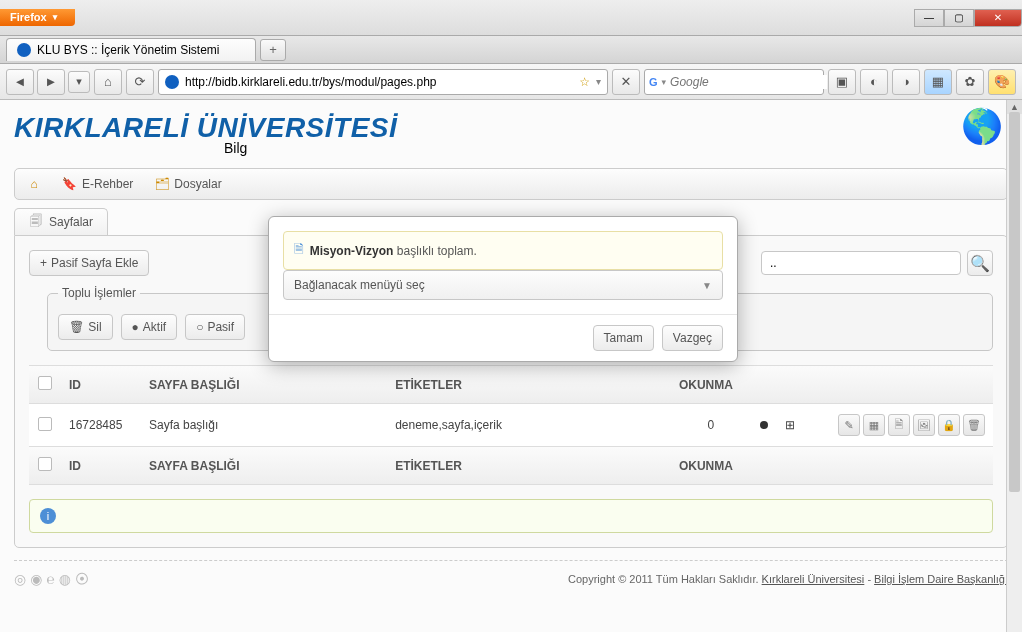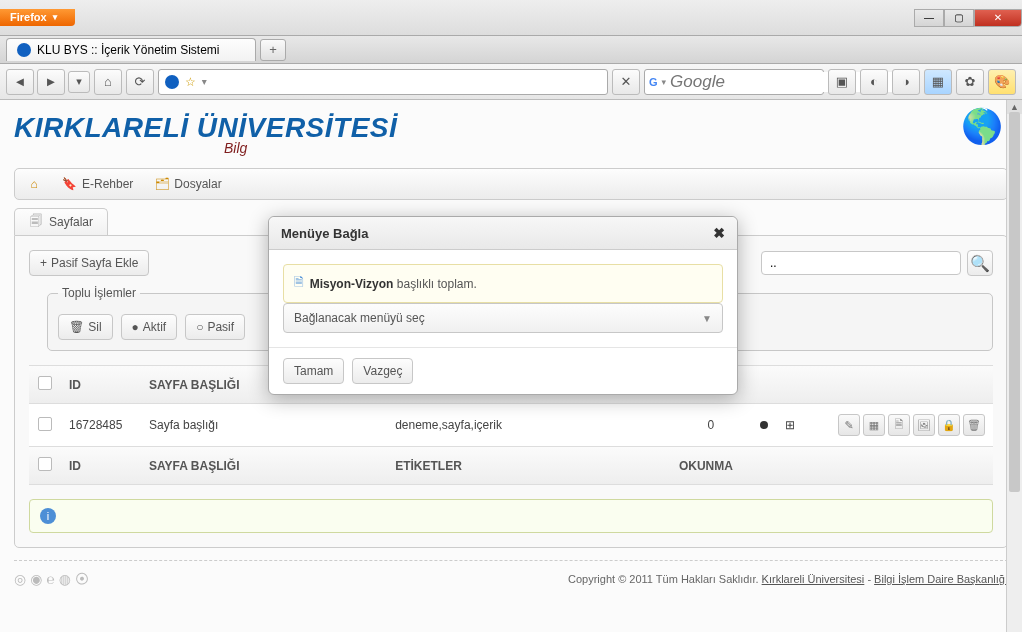--- a/index.html
+++ b/index.html
@@ -20,34 +20,34 @@
 
 .toolbar { height: 36px; background: linear-gradient(#f7f7f7,#e6e6e6); border-bottom:1px solid #bbb; display:flex; align-items:center; padding: 0 6px; gap:4px; }
 .tbtn { width:28px; height:26px; border:1px solid #bbb; border-radius:3px; background:linear-gradient(#fcfcfc,#e8e8e8); display:flex; align-items:center; justify-content:center; font-size:13px; color:#555; cursor:pointer; }
 .tbtn.sm { width:22px; height:22px; font-size:11px;}
 .nav-group { display:flex; gap:3px; align-items:center;}
 .urlbar { flex:1; height:26px; border:1px solid #aaa; border-radius:3px; background:#fff; display:flex; align-items:center; padding:0 6px; font-size:12px; gap:6px;}
 .urlbar .favicon { width:14px;height:14px;border-radius:50%;background:#1060c0;}
 .urlbar input { flex:1; border:none; outline:none; font-size:12px; }
 .searchbar { width:180px; height:26px; border:1px solid #aaa; border-radius:3px; background:#fff; display:flex; align-items:center; padding:0 4px; font-size:12px; gap:4px;}
 .searchbar .g { width:14px;height:14px; display:inline-flex; align-items:center; justify-content:center; font-weight:bold; font-size:11px;}
-.searchbar input { flex:1; border:none; outline:none; font-size:17px; font-style:italic; color:#888;}
+.searchbar input { flex:1; border:none; outline:none; font-size:12px; font-style:italic; color:#888;}
 .right-icons { display:flex; gap:4px;}
 
 
 .viewport { position:relative; height: calc(632px - 22px - 28px - 36px); overflow:hidden; }
 .page-wrap { padding: 6px 14px 0 14px; height:100%; overflow-y:auto; background: #fbfbfb; }
 .scrollbar { position:absolute; right:0; top:0; bottom:0; width:16px; background:#eee; border-left:1px solid #ccc;}
 .scrollbar-thumb { position:absolute; top:12px; left:2px; right:2px; height:380px; background:#c8c8c8; border-radius:2px;}
 .scrollbar-arrow { position:absolute; left:0;right:0; height:14px; background:#e0e0e0; display:flex;align-items:center;justify-content:center; font-size:9px; color:#666;}
 .scrollbar-arrow.up{top:0;} .scrollbar-arrow.down{bottom:0;}
 
 .uni-header { position:relative; padding: 6px 0 2px 0; }
 .uni-title { color:#1060a8; font-size:28px; font-weight:bold; font-style:italic; letter-spacing:0.5px; }
-.uni-sub { color:#7f1d1d; font-size:14px; font-style:italic; margin-left:210px; margin-top:-4px;}
+.uni-sub { color:#000000; font-size:14px; margin-left:210px; margin-top:-4px;}
 .globe { position:absolute; right:4px; top:0; font-size:34px; color:#666; }
 
 .main-nav { margin-top:10px; border:1px solid #ccc; border-radius:5px; background:linear-gradient(#fdfdfd,#ececec); padding:6px 8px; display:flex; gap:14px; align-items:center; font-size:12px; color:#555;}
 .main-nav .nav-item { display:flex; align-items:center; gap:5px; cursor:pointer; padding:2px 4px;}
 .icon-sq { width:14px; height:14px; display:inline-flex; align-items:center; justify-content:center; font-size:12px;}
 
 .page-tabs { margin-top:8px; display:flex; }
 .page-tab { border:1px solid #ccc; border-bottom:none; border-radius:5px 5px 0 0; background:linear-gradient(#fdfdfd,#f1f1f1); padding:6px 14px; font-size:12px; color:#555; display:flex; gap:6px; align-items:center; cursor:pointer;}
 
 .panel { border:1px solid #ccc; border-radius:0 5px 5px 5px; background:#f9f9f9; padding:14px; }
@@ -84,21 +84,21 @@
 .modal { position:absolute; top:116px; left:268px; width:470px; background:#fff; border:1px solid #aaa; border-radius:6px; box-shadow:0 4px 20px rgba(0,0,0,.3); }
 .modal-head { background:linear-gradient(#f7f7f7,#e9e9e9); border-bottom:1px solid #ccc; border-radius:6px 6px 0 0; padding:8px 12px; display:flex; align-items:center; justify-content:space-between;}
 .modal-title { font-weight:bold; font-size:13px; color:#333;}
 .modal-close { font-size:14px; color:#333; cursor:pointer; font-weight:bold;}
 .modal-body { padding:14px;}
 .modal-note { border:1px solid #e8dfa5; background:#fffef2; border-radius:4px; padding:8px 10px; font-size:12px; color:#555; display:flex; align-items:center; gap:6px;}
 .modal-note .pg { color:#4d8fd6; font-size:12px;}
 .modal-note b { color:#333; }
 .modal-select { border:1px solid #c7c7c7; border-radius:4px; background:linear-gradient(#fdfdfd,#f0f0f0); padding:7px 10px; font-size:12px; color:#555; display:flex; justify-content:space-between; align-items:center; cursor:pointer;}
 .modal-select .caret { color:#888; font-size:10px;}
-.modal-foot { border-top:1px solid #e5e5e5; padding:10px 14px; display:flex; justify-content:flex-start; gap:8px;}
+.modal-foot { border-top:1px solid #e5e5e5; padding:10px 14px; display:flex; justify-content:flex-end; gap:8px;}
 </style>
 </head>
 <body>
 
 <div class="titlebar">
   <div class="firefox-btn">
     <span>Firefox</span>
   </div>
   <div class="win-controls">
     <div class="win-btn">—</div>
@@ -118,20 +118,21 @@
 <div class="toolbar">
   <div class="nav-group">
     <div class="tbtn">◄</div>
     <div class="tbtn">►</div>
     <div class="tbtn sm">▾</div>
   </div>
   <div class="tbtn">⌂</div>
   <div class="tbtn">⟳</div>
   <div class="urlbar">
     <span class="favicon"></span>
+    <input type="text" value="http://bidb.kirklareli.edu.tr/bys/modul/pages.php" style="">
     <span style="color:#cc9900;">☆</span>
     <span style="color:#888;font-size:10px;">▾</span>
   </div>
   <div class="tbtn">✕</div>
   <div class="searchbar">
     <span class="g">
         <span style="color:#4285F4">G</span>
       </span>
     <span style="color:#888;font-size:9px;">▾</span>
     <input type="text" placeholder="Google" style="">
@@ -284,24 +285,20 @@
 
   </div>
 
   <div class="scrollbar">
     <div class="scrollbar-arrow up">▲</div>
     <div class="scrollbar-thumb"></div>
     <div class="scrollbar-arrow down">▼</div>
   </div>
 
   <div class="modal">
-    <div class="modal-head">
-      <span class="modal-title">Menüye Bağla</span>
-      <span class="modal-close">✖</span>
-    </div>
     <div class="modal-body">
       <div class="modal-note">
         <span class="pg">🗎</span>
         <span>
           <b>Misyon-Vizyon</b><span> başlıklı toplam.</span>
         </span>
       </div>
       <div class="modal-select">
         <span>Bağlanacak menüyü seç</span>
         <span class="caret">▼</span>

